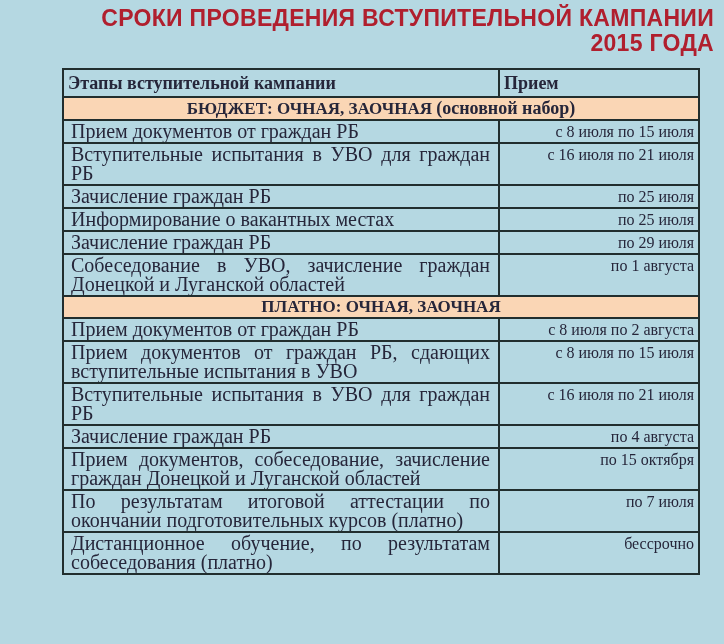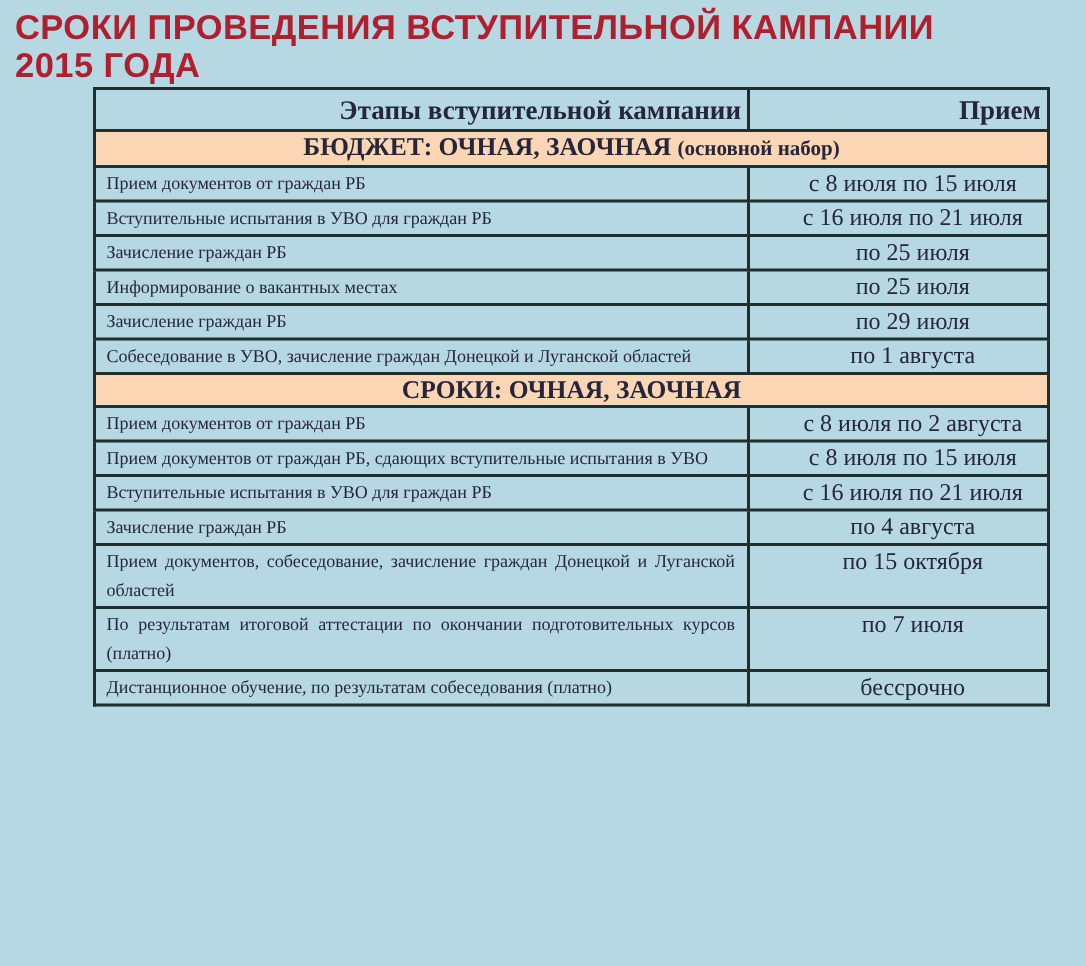--- a/index.html
+++ b/index.html
@@ -11,22 +11,22 @@
     --border:#212e2e;
   }
   html,body{margin:0;padding:0;}
   body{
     width:724px;height:644px;
     background:var(--page-bg);
     font-family:"Liberation Serif", serif;
     overflow:hidden;
   }
   .title{
-    margin:6px 10px 2px 10px;
-    text-align:left;
+    margin:6px 10px 12px 10px;
+    text-align:right;
     font-family:"Liberation Sans", sans-serif;
     font-weight:bold;
     font-size:23px;
     line-height:25px;
     color:var(--title-red);
     letter-spacing:.3px;
   }
   table.schedule{
     border-collapse:collapse;
     table-layout:fixed;
@@ -40,44 +40,44 @@
     border:2px solid var(--border);
     color:var(--body-text);
     vertical-align:top;
     overflow:hidden;
   }
   th.colhead{
     font-size:18px;
     line-height:20px;
     font-weight:bold;
     color:var(--head-text);
-    text-align:right;
+    text-align:left;
     padding:3px 4px;
     margin-left:40px;
   }
   td.section{
     background:var(--section-bg);
     font-weight:bold;
     font-size:17px;
     line-height:18px;
     color:#1e2438;
     text-align:center;
     padding:1px 4px;
   }
-  td.section .note{font-size:14px;font-family:Liberation Serif, serif;}
+  td.section .note{font-size:18px;font-family:Liberation Serif, serif;}
   td.stage{
-    font-size:12px;
+    font-size:20px;
     line-height:19px;
     text-align:justify;
     padding:1px 8px 1px 7px;
   }
   td.dates{
     font-size:16px;
     line-height:19px;
-    text-align:center;
+    text-align:right;
     padding:1px 4px 1px 23px;
     margin-left:22px;
   }
 </style>
 </head>
 <body>
 
 <div class="page">
   <div class="title">
     <span>СРОКИ ПРОВЕДЕНИЯ ВСТУПИТЕЛЬНОЙ КАМПАНИИ</span><br>
@@ -117,21 +117,21 @@
         </tr>
         <tr>
           <td class="stage">Зачисление граждан РБ</td>
           <td class="dates">по 29 июля</td>
         </tr>
         <tr>
           <td class="stage">Собеседование в УВО, зачисление граждан Донецкой и Луганской областей</td>
           <td class="dates">по 1 августа</td>
         </tr>
         <tr>
-          <td class="section" colspan="2">СРОКИ: ОЧНАЯ, ЗАОЧНАЯ</td>
+          <td class="section" colspan="2">ПЛАТНО: ОЧНАЯ, ЗАОЧНАЯ</td>
         </tr>
         <tr>
           <td class="stage">Прием документов от граждан РБ</td>
           <td class="dates">с 8 июля по 2 августа</td>
         </tr>
         <tr>
           <td class="stage">Прием документов от граждан РБ, сдающих вступительные испытания в УВО</td>
           <td class="dates">с 8 июля по 15 июля</td>
         </tr>
         <tr>

